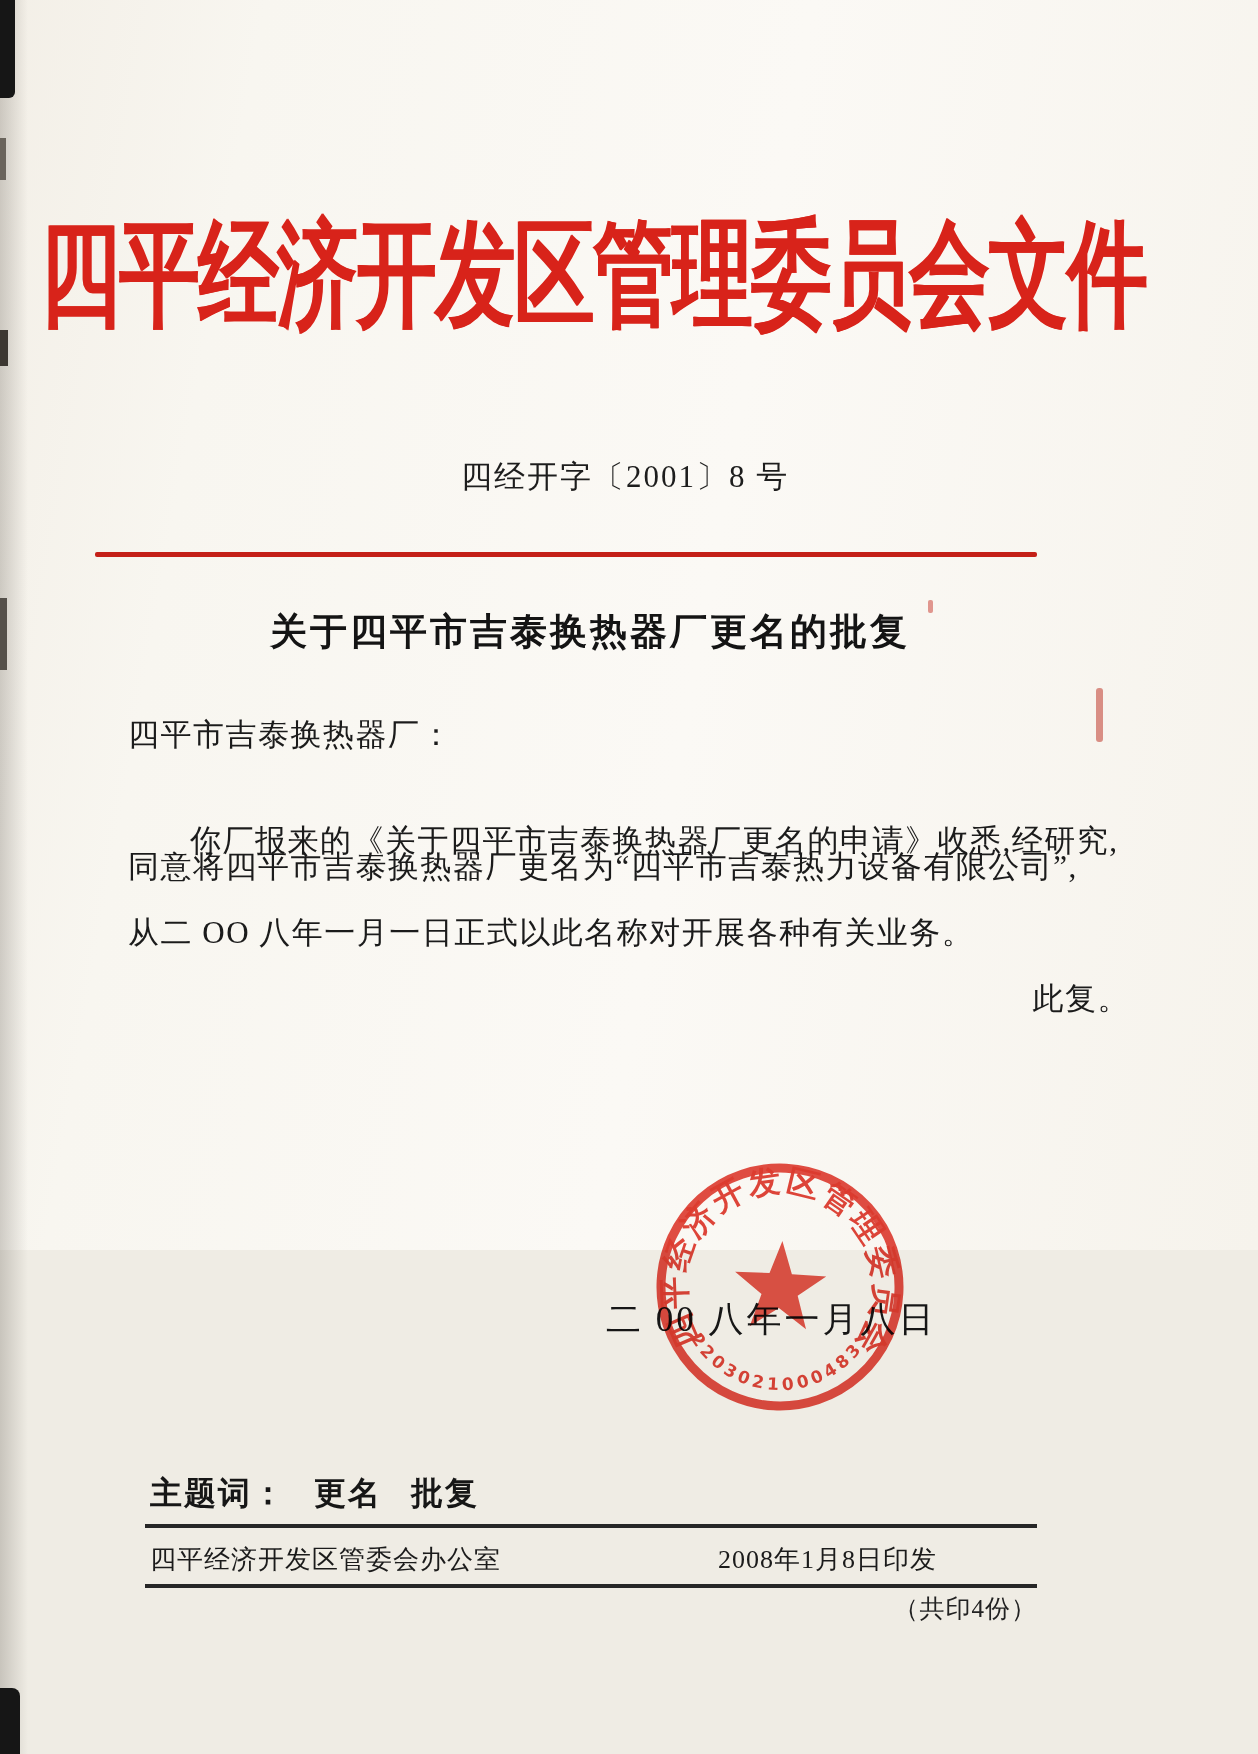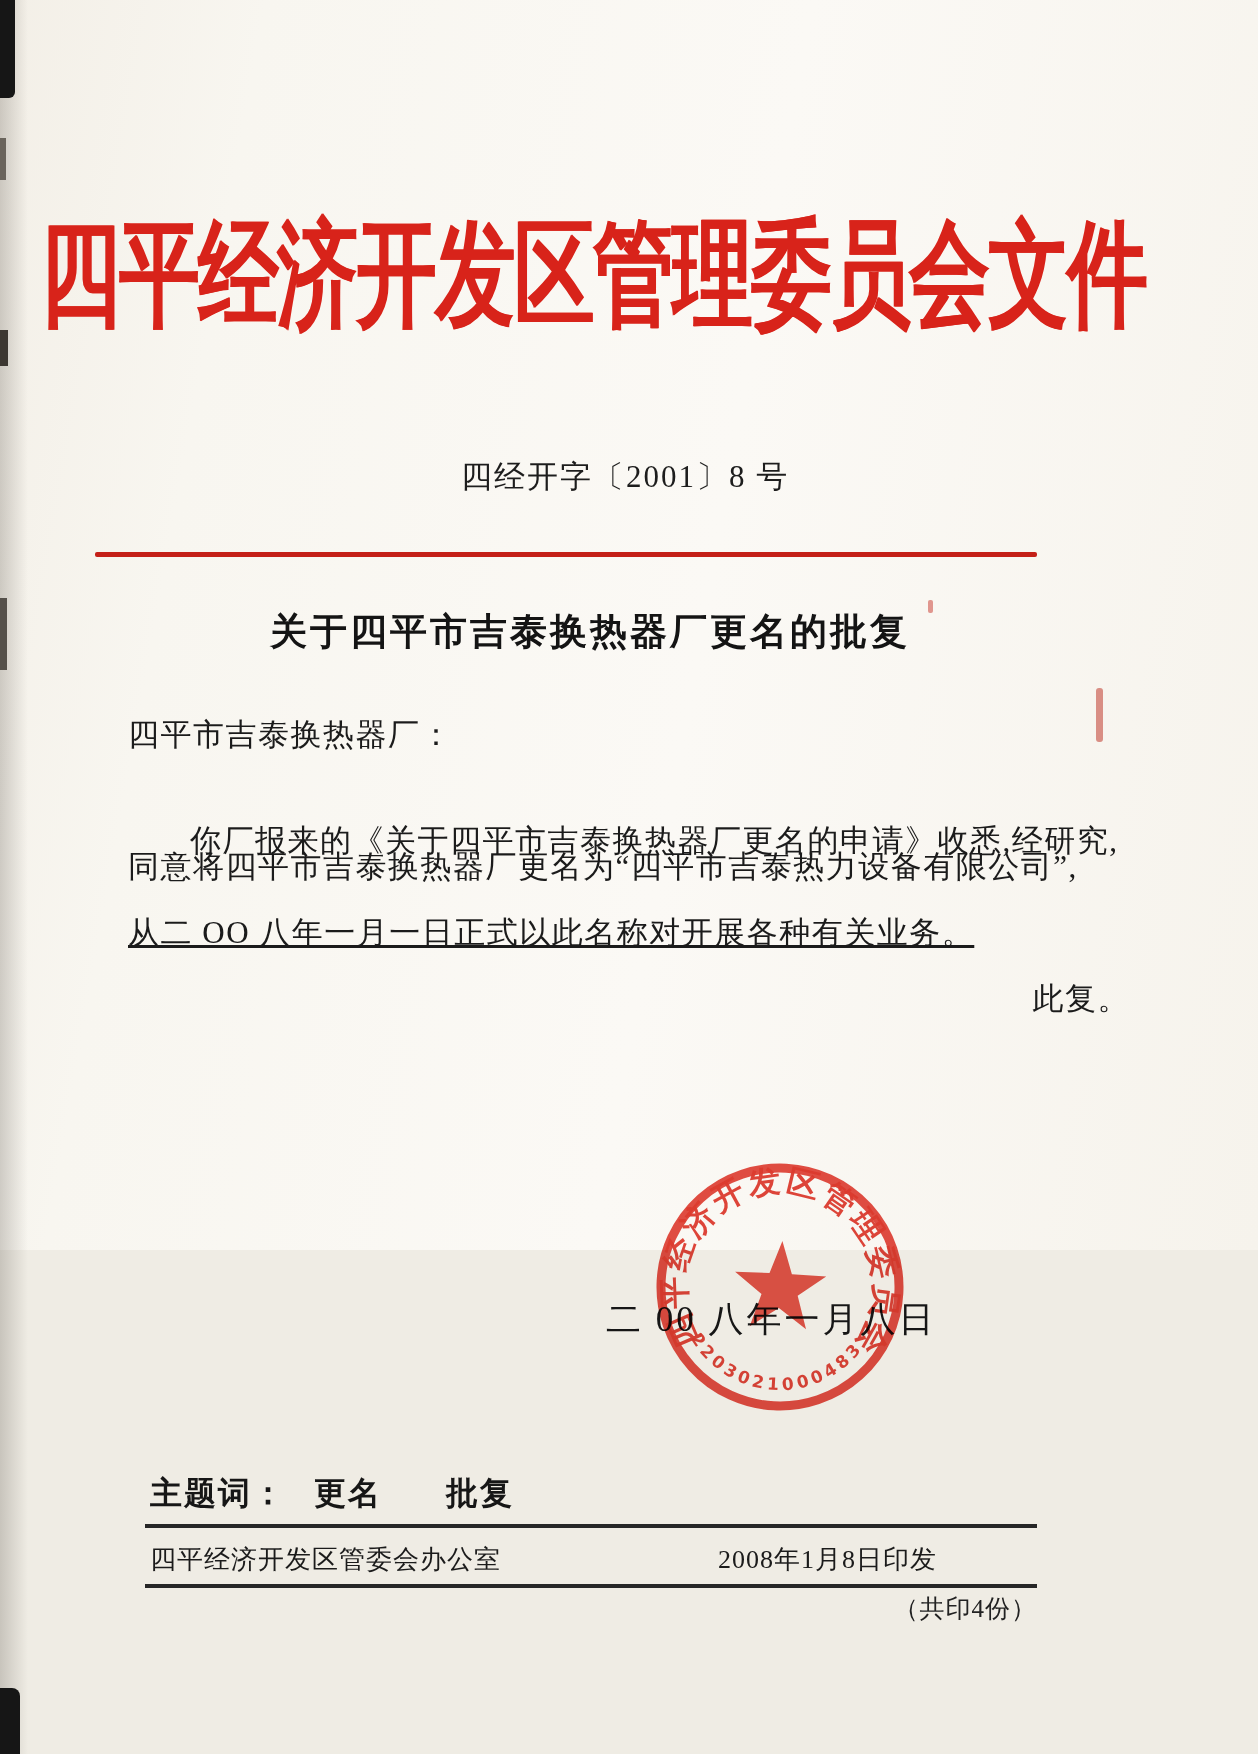--- a/index.html
+++ b/index.html
@@ -42,40 +42,40 @@
     font-size:37px;font-weight:bold;color:#141414;
     text-align:center;letter-spacing:3px;
   }
   .body-line{
     left:128px;width:940px;
     font-size:31px;color:#1b1b1b;
     letter-spacing:1.5px;
     white-space:nowrap;
   }
   .indent{padding-left:62px;}
-  .l1{top:714px;} .l2{top:780px;margin-top:40px;} .l3{top:846px;} .l4{top:912px;text-decoration:underline;} .l5{top:978px;text-align:right;}
+  .l1{top:714px;} .l2{top:780px;margin-top:40px;} .l3{top:846px;} .l4{top:912px;} .l5{top:978px;text-align:right;}
 
   .date-text{
     left:606px;top:1296px;
     font-size:35px;color:#161616;letter-spacing:3px;
     white-space:nowrap;z-index:2;
   }
   .stamp{
     left:650px;top:1157px;width:260px;height:260px;
     z-index:3;mix-blend-mode:multiply;opacity:.93;
     transform:rotate(3deg);
   }
   .keywords-row{
     left:150px;top:1472px;width:700px;
     display:flex;align-items:baseline;
     font-family:"Liberation Sans","DejaVu Sans",sans-serif;
     font-size:32px;font-weight:bold;color:#161616;letter-spacing:2px;
   }
   .kw-item1{margin-left:28px;}
-  .kw-item2{margin-left:64px;}
+  .kw-item2{margin-left:29px;}
   .black-rule{left:145px;width:892px;height:4px;background:#262626;}
   .rule1{top:1524px;} .rule2{top:1584px;}
   .footer-row{
     left:150px;top:1542px;width:887px;
     display:flex;justify-content:space-between;align-items:baseline;
     font-size:26px;color:#1b1b1b;letter-spacing:1px;
   }
   .footer-right{padding-right:100px;}
   .copies-note{
     left:700px;top:1592px;width:337px;

